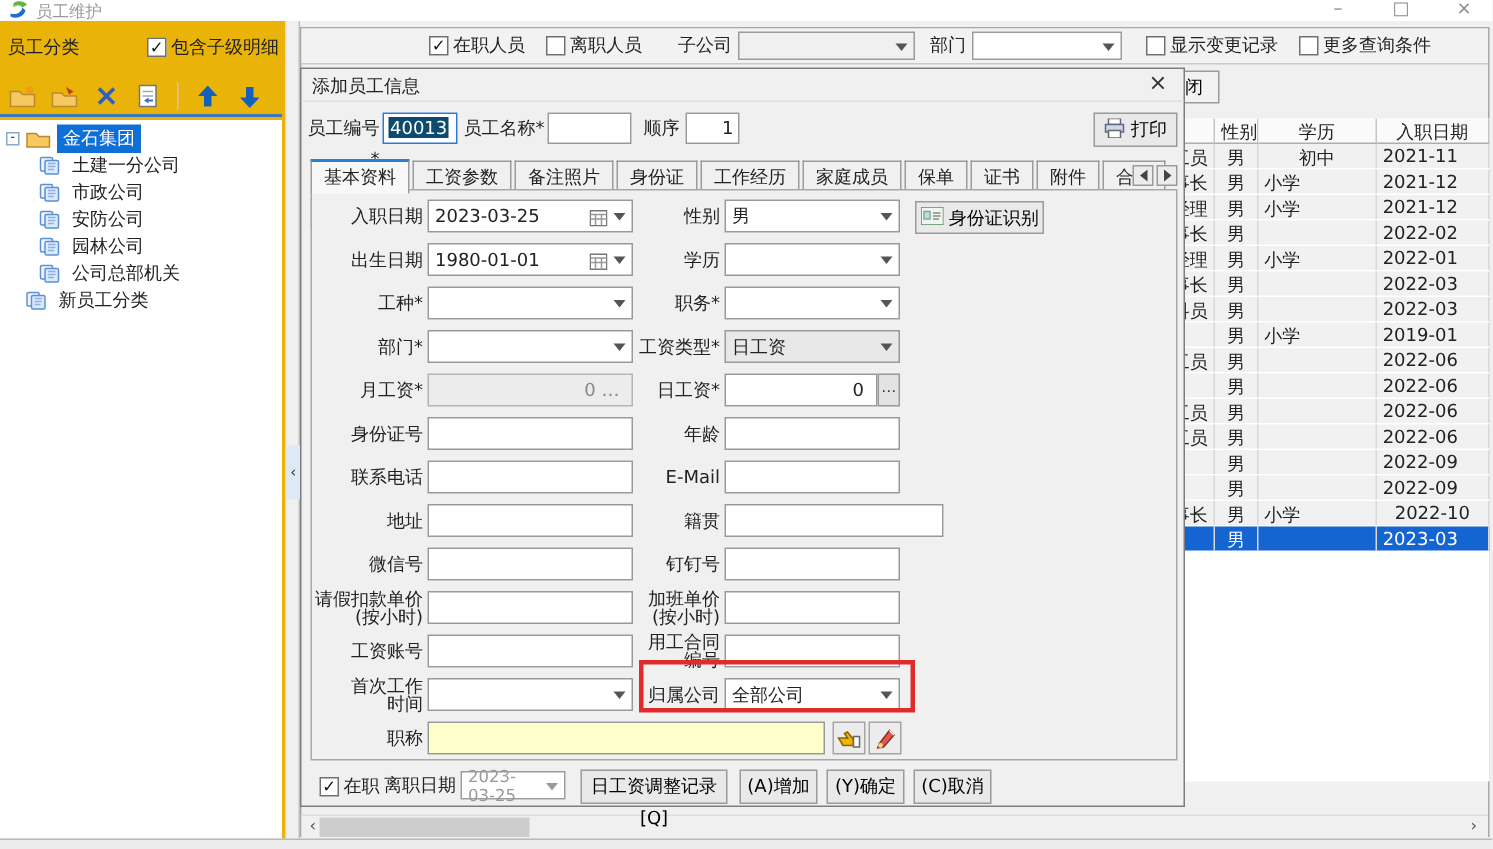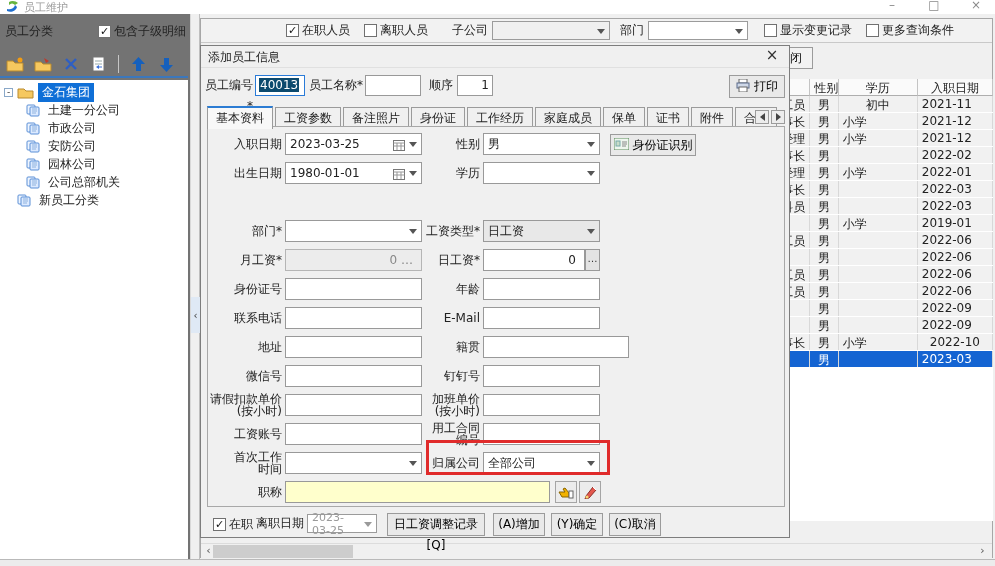--- a/index.html
+++ b/index.html
@@ -7,21 +7,21 @@
   body { font-family:"DejaVu Sans","Liberation Sans",sans-serif; font-size:12px; color:#222; background:#f0f0f0; position:relative; }
 
   
   .titlebar { position:absolute; left:0; top:0; width:995px; height:14px; background:#fff; }
   .titlebar .appicon { position:absolute; left:6px; top:0; }
   .titlebar .wtitle { position:absolute; left:24px; top:0; color:#9a9a9a; font-size:11px; }
   .wbtn { position:absolute; top:-2px; width:24px; text-align:center; color:#8a8a8a; font-size:12px; cursor:default; }
   .wbtn.min { left:880px; } .wbtn.max { left:922px; } .wbtn.cls { left:964px; }
 
   
-  .leftpanel { position:absolute; left:0; top:14px; width:190px; height:552px; background:#737373; }
+  .leftpanel { position:absolute; left:0; top:14px; width:190px; height:552px; background:#eab308; }
   .lp-head { position:absolute; left:0; top:6px; width:190px; height:22px; }
   .lp-title { position:absolute; left:5px; top:3px; }
   .chk { display:inline-flex; align-items:center; gap:3px; }
   .box { width:13px; height:13px; background:#fff; border:1px solid #707070; display:inline-flex; align-items:center; justify-content:center; font-size:11px; line-height:11px; color:#111; }
   .lp-include { position:absolute; left:98px; top:3px; }
   .lp-tools { position:absolute; left:4px; top:38px; height:24px; display:flex; align-items:center; gap:6px; }
   .tbtn { width:22px; height:22px; display:inline-flex; align-items:center; justify-content:center; }
   .tsep { width:1px; height:18px; background:#c6c6c6; margin:0 2px; }
   .lp-blueline { position:absolute; left:0; top:62px; width:188px; height:2px; background:#3b77bc; }
   .tree { position:absolute; left:0; top:66px; width:188px; bottom:0; background:#fff; padding-top:3px; }
@@ -441,20 +441,26 @@
       </div>
       <div class="frow" style="top: 35px;">
         <span class="flbl" style="left: 0px; width: 74px;">出生日期</span>
         <span class="fld" style="left: 77px; width: 137px;"><span>1980-01-01</span><span class="dico"><svg width="12" height="12">
               <rect x="0.5" y="1.5" width="11" height="10" fill="#fff" stroke="#777"></rect>
               <path d="M0.5 4 h11 M4 4 v7 M8 4 v7 M0.5 7 h11" stroke="#999" stroke-width="1"></path>
             </svg></span><span class="car"></span></span>
         <span class="flbl" style="left: 180px; width: 92px;">学历</span>
         <span class="fld" style="left: 275px; width: 117px;"><span></span><span class="car"></span></span>
       </div>
+      <div class="frow" style="top: 64px;">
+        <span class="flbl" style="left: 0px; width: 74px;">工种*</span>
+        <span class="fld" style="left: 77px; width: 137px;"><span></span><span class="car"></span></span>
+        <span class="flbl" style="left: 180px; width: 92px;">职务*</span>
+        <span class="fld" style="left: 275px; width: 117px;"><span></span><span class="car"></span></span>
+      </div>
       <div class="frow" style="top: 93px;">
         <span class="flbl" style="left: 0px; width: 74px;">部门*</span>
         <span class="fld" style="left: 77px; width: 137px;"><span></span><span class="car"></span></span>
         <span class="flbl" style="left: 180px; width: 92px;">工资类型*</span>
         <span class="fld grayc" style="left: 275px; width: 117px;"><span>日工资</span><span class="car"></span></span>
       </div>
       <div class="frow" style="top: 122px;">
         <span class="flbl" style="left: 0px; width: 74px;">月工资*</span>
         <span class="fld ro num" style="left: 77px; width: 137px;"><span>0 …</span></span>
         <span class="flbl" style="left: 180px; width: 92px;">日工资*</span>

